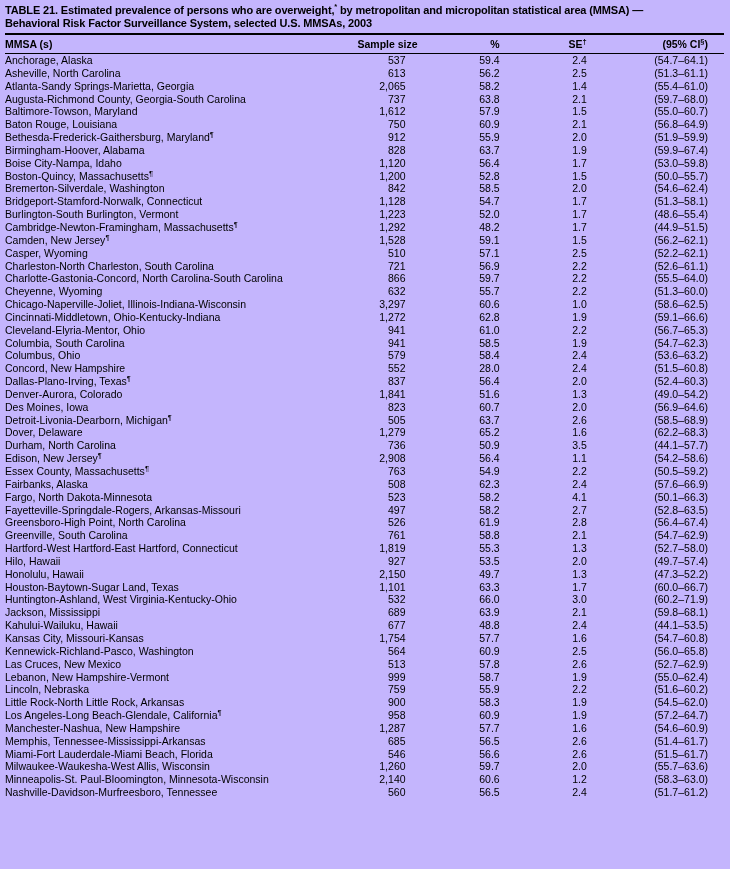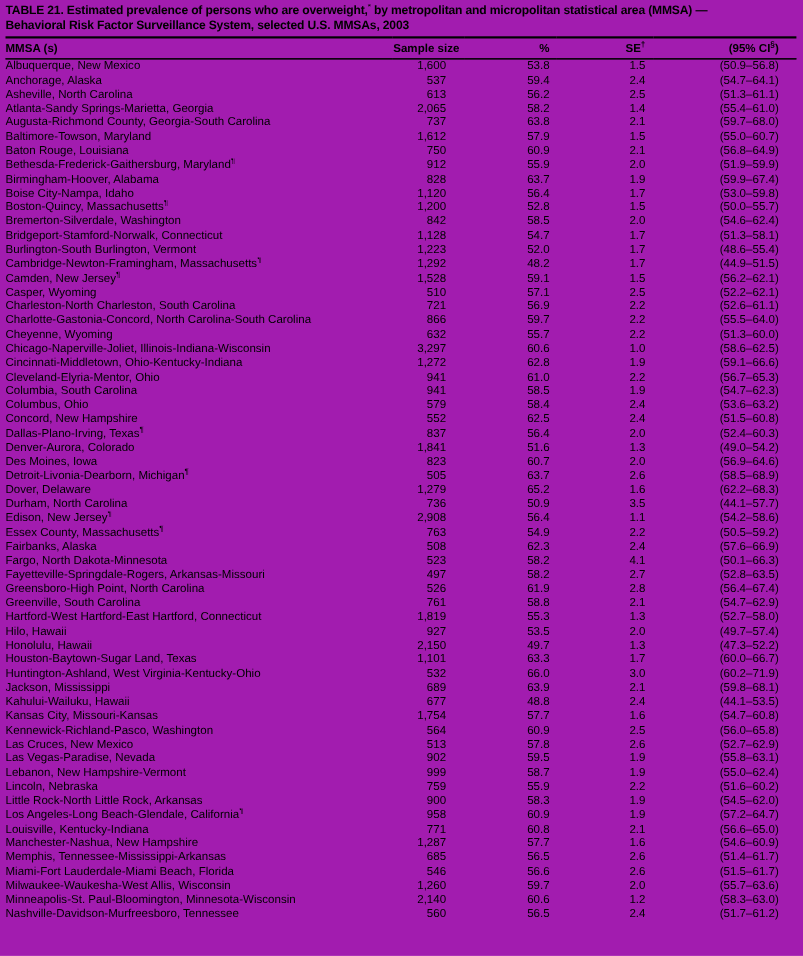--- a/index.html
+++ b/index.html
@@ -6,21 +6,21 @@
     margin: 0;
     padding: 0;
     background: #ffffff;
   }
   .page {
     width: 730px;
     height: 869px;
     box-sizing: border-box;
     padding: 4px 6px 0 5px;
     overflow: hidden;
-    background: #a21caf;
+    background: #c4b5fd;
     color: #000000;
     font-family: "Liberation Sans", sans-serif;
   }
   .title-block {
     margin-bottom: 3px;
   }
   .title-line {
     font-size: 11px;
     font-weight: bold;
     line-height: 13px;
@@ -88,27 +88,20 @@
       <tr>
         <th class="c-name">MMSA (s)</th>
         <th class="c-sample">Sample size</th>
         <th class="c-pct">%</th>
         <th class="c-se">SE<sup>†</sup></th>
         <th class="c-ci">(95% CI<sup>§</sup>)</th>
       </tr>
     </thead>
     <tbody>
         <tr>
-          <td class="c-name">Albuquerque, New Mexico</td>
-          <td class="c-sample">1,600</td>
-          <td class="c-pct">53.8</td>
-          <td class="c-se">1.5</td>
-          <td class="c-ci">(50.9–56.8)</td>
-        </tr>
-        <tr>
           <td class="c-name">Anchorage, Alaska</td>
           <td class="c-sample">537</td>
           <td class="c-pct">59.4</td>
           <td class="c-se">2.4</td>
           <td class="c-ci">(54.7–64.1)</td>
         </tr>
         <tr>
           <td class="c-name">Asheville, North Carolina</td>
           <td class="c-sample">613</td>
           <td class="c-pct">56.2</td>
@@ -265,21 +258,21 @@
         <tr>
           <td class="c-name">Columbus, Ohio</td>
           <td class="c-sample">579</td>
           <td class="c-pct">58.4</td>
           <td class="c-se">2.4</td>
           <td class="c-ci">(53.6–63.2)</td>
         </tr>
         <tr>
           <td class="c-name">Concord, New Hampshire</td>
           <td class="c-sample">552</td>
-          <td class="c-pct">62.5</td>
+          <td class="c-pct">28.0</td>
           <td class="c-se">2.4</td>
           <td class="c-ci">(51.5–60.8)</td>
         </tr>
         <tr>
           <td class="c-name">Dallas-Plano-Irving, Texas<sup>¶</sup></td>
           <td class="c-sample">837</td>
           <td class="c-pct">56.4</td>
           <td class="c-se">2.0</td>
           <td class="c-ci">(52.4–60.3)</td>
         </tr>
@@ -431,27 +424,20 @@
           <td class="c-ci">(56.0–65.8)</td>
         </tr>
         <tr>
           <td class="c-name">Las Cruces, New Mexico</td>
           <td class="c-sample">513</td>
           <td class="c-pct">57.8</td>
           <td class="c-se">2.6</td>
           <td class="c-ci">(52.7–62.9)</td>
         </tr>
         <tr>
-          <td class="c-name">Las Vegas-Paradise, Nevada</td>
-          <td class="c-sample">902</td>
-          <td class="c-pct">59.5</td>
-          <td class="c-se">1.9</td>
-          <td class="c-ci">(55.8–63.1)</td>
-        </tr>
-        <tr>
           <td class="c-name">Lebanon, New Hampshire-Vermont</td>
           <td class="c-sample">999</td>
           <td class="c-pct">58.7</td>
           <td class="c-se">1.9</td>
           <td class="c-ci">(55.0–62.4)</td>
         </tr>
         <tr>
           <td class="c-name">Lincoln, Nebraska</td>
           <td class="c-sample">759</td>
           <td class="c-pct">55.9</td>
@@ -464,27 +450,20 @@
           <td class="c-pct">58.3</td>
           <td class="c-se">1.9</td>
           <td class="c-ci">(54.5–62.0)</td>
         </tr>
         <tr>
           <td class="c-name">Los Angeles-Long Beach-Glendale, California<sup>¶</sup></td>
           <td class="c-sample">958</td>
           <td class="c-pct">60.9</td>
           <td class="c-se">1.9</td>
           <td class="c-ci">(57.2–64.7)</td>
-        </tr>
-        <tr>
-          <td class="c-name">Louisville, Kentucky-Indiana</td>
-          <td class="c-sample">771</td>
-          <td class="c-pct">60.8</td>
-          <td class="c-se">2.1</td>
-          <td class="c-ci">(56.6–65.0)</td>
         </tr>
         <tr>
           <td class="c-name">Manchester-Nashua, New Hampshire</td>
           <td class="c-sample">1,287</td>
           <td class="c-pct">57.7</td>
           <td class="c-se">1.6</td>
           <td class="c-ci">(54.6–60.9)</td>
         </tr>
         <tr>
           <td class="c-name">Memphis, Tennessee-Mississippi-Arkansas</td>

